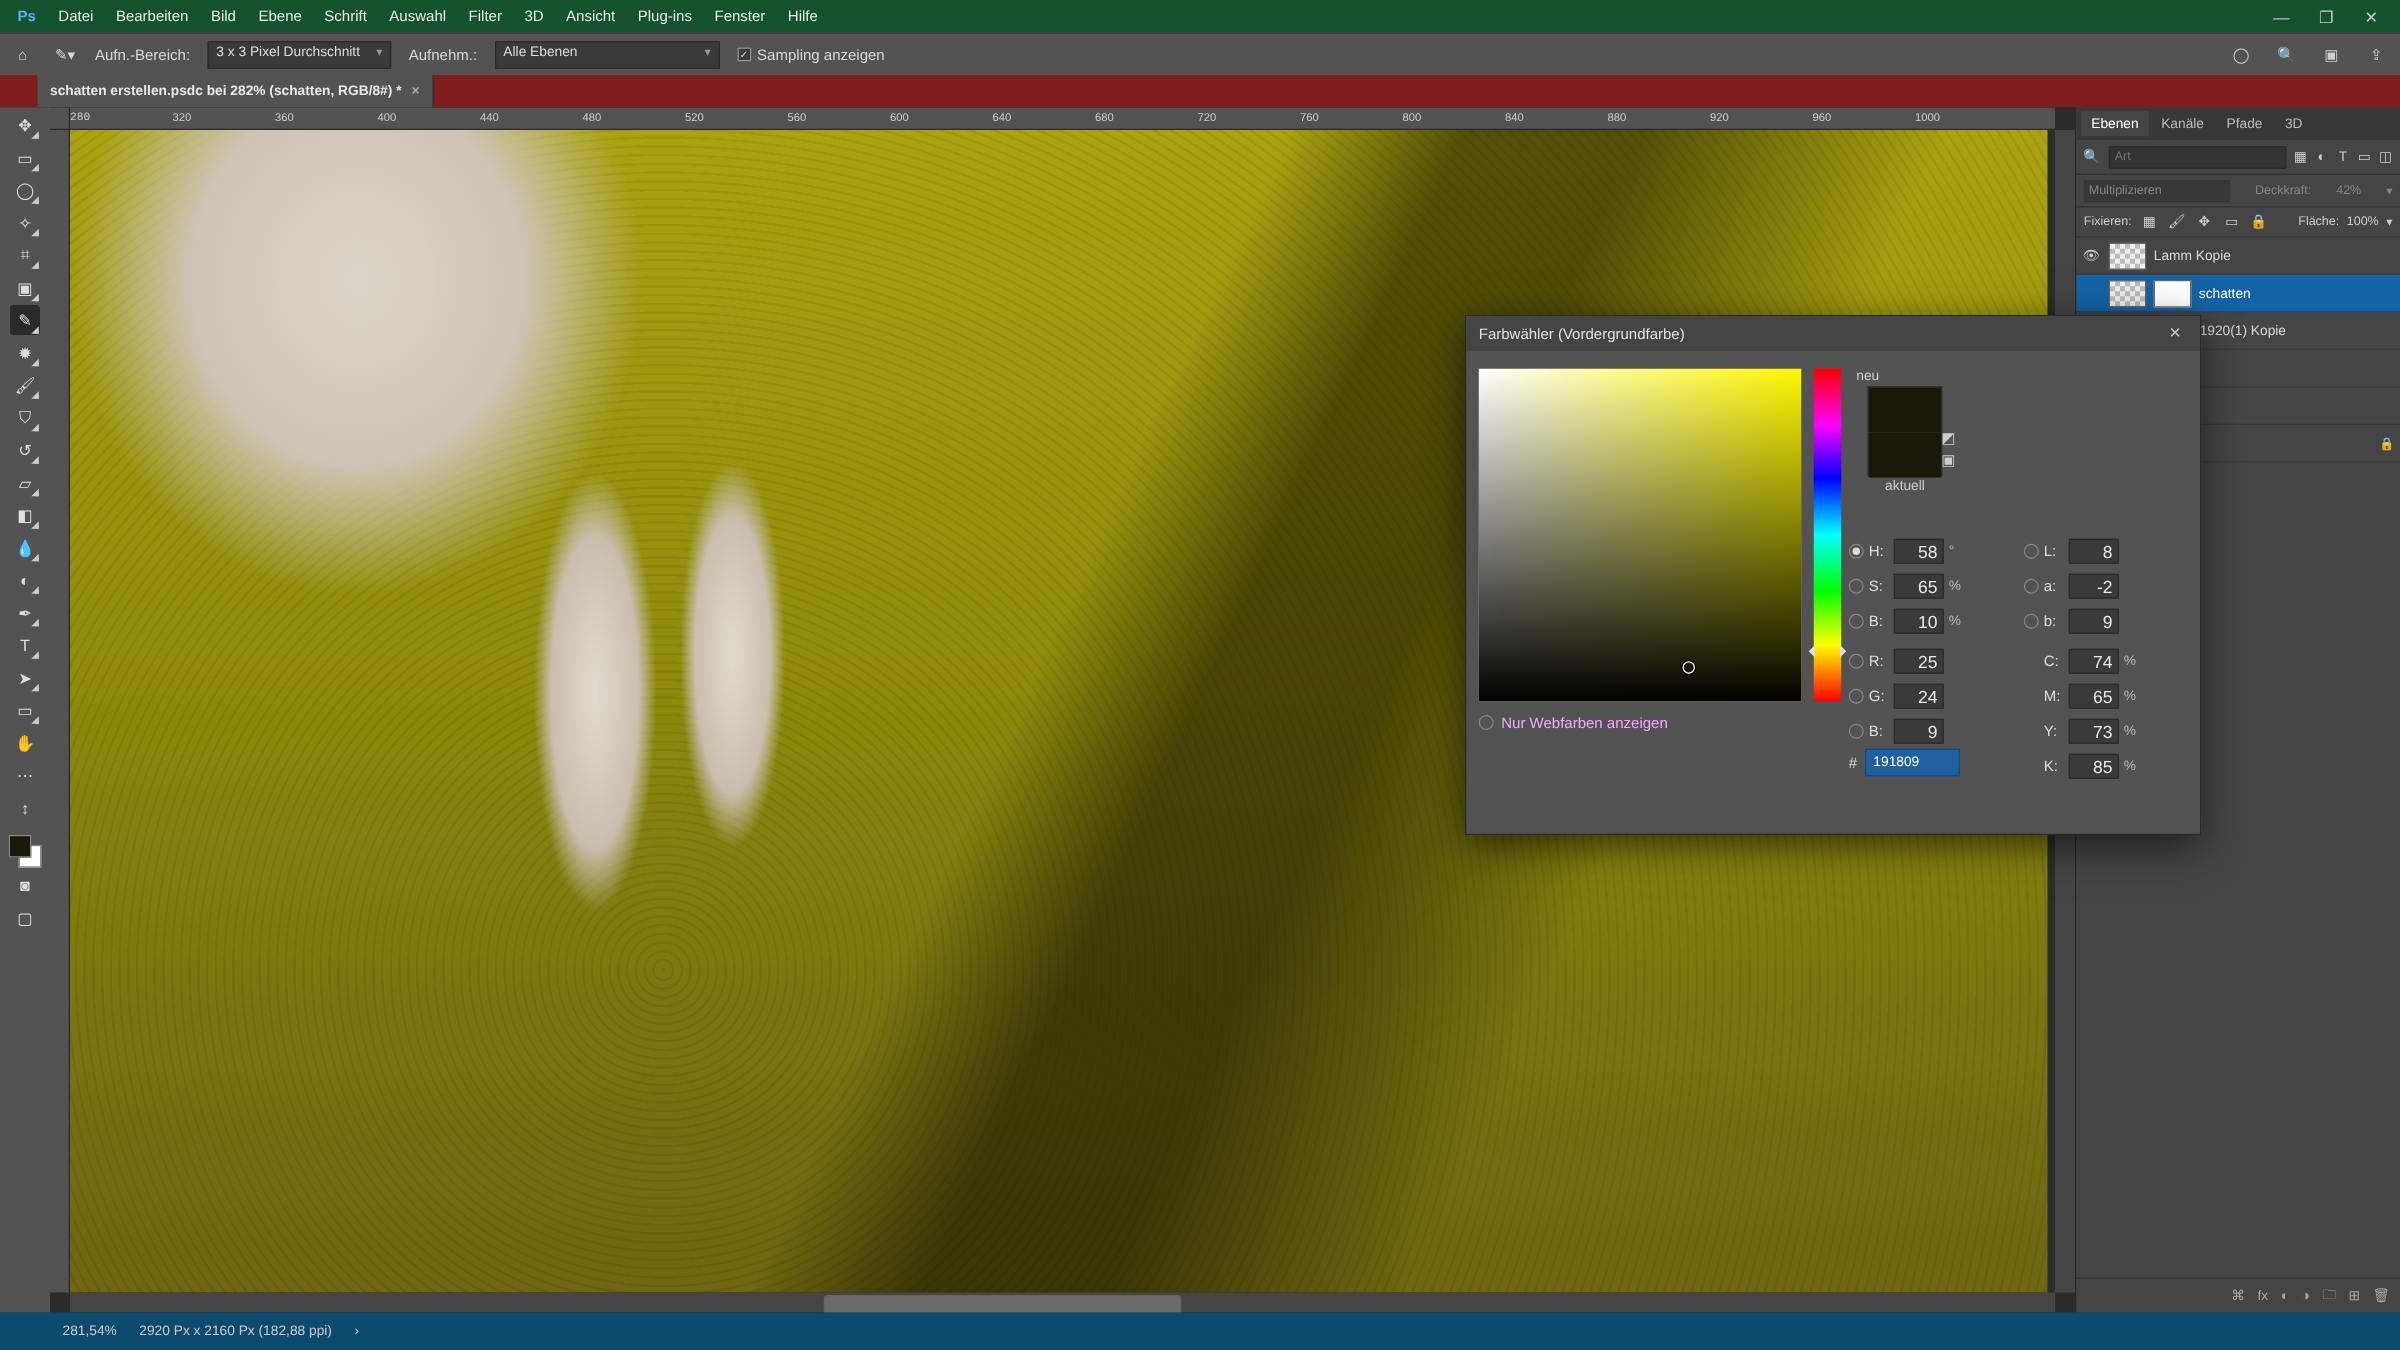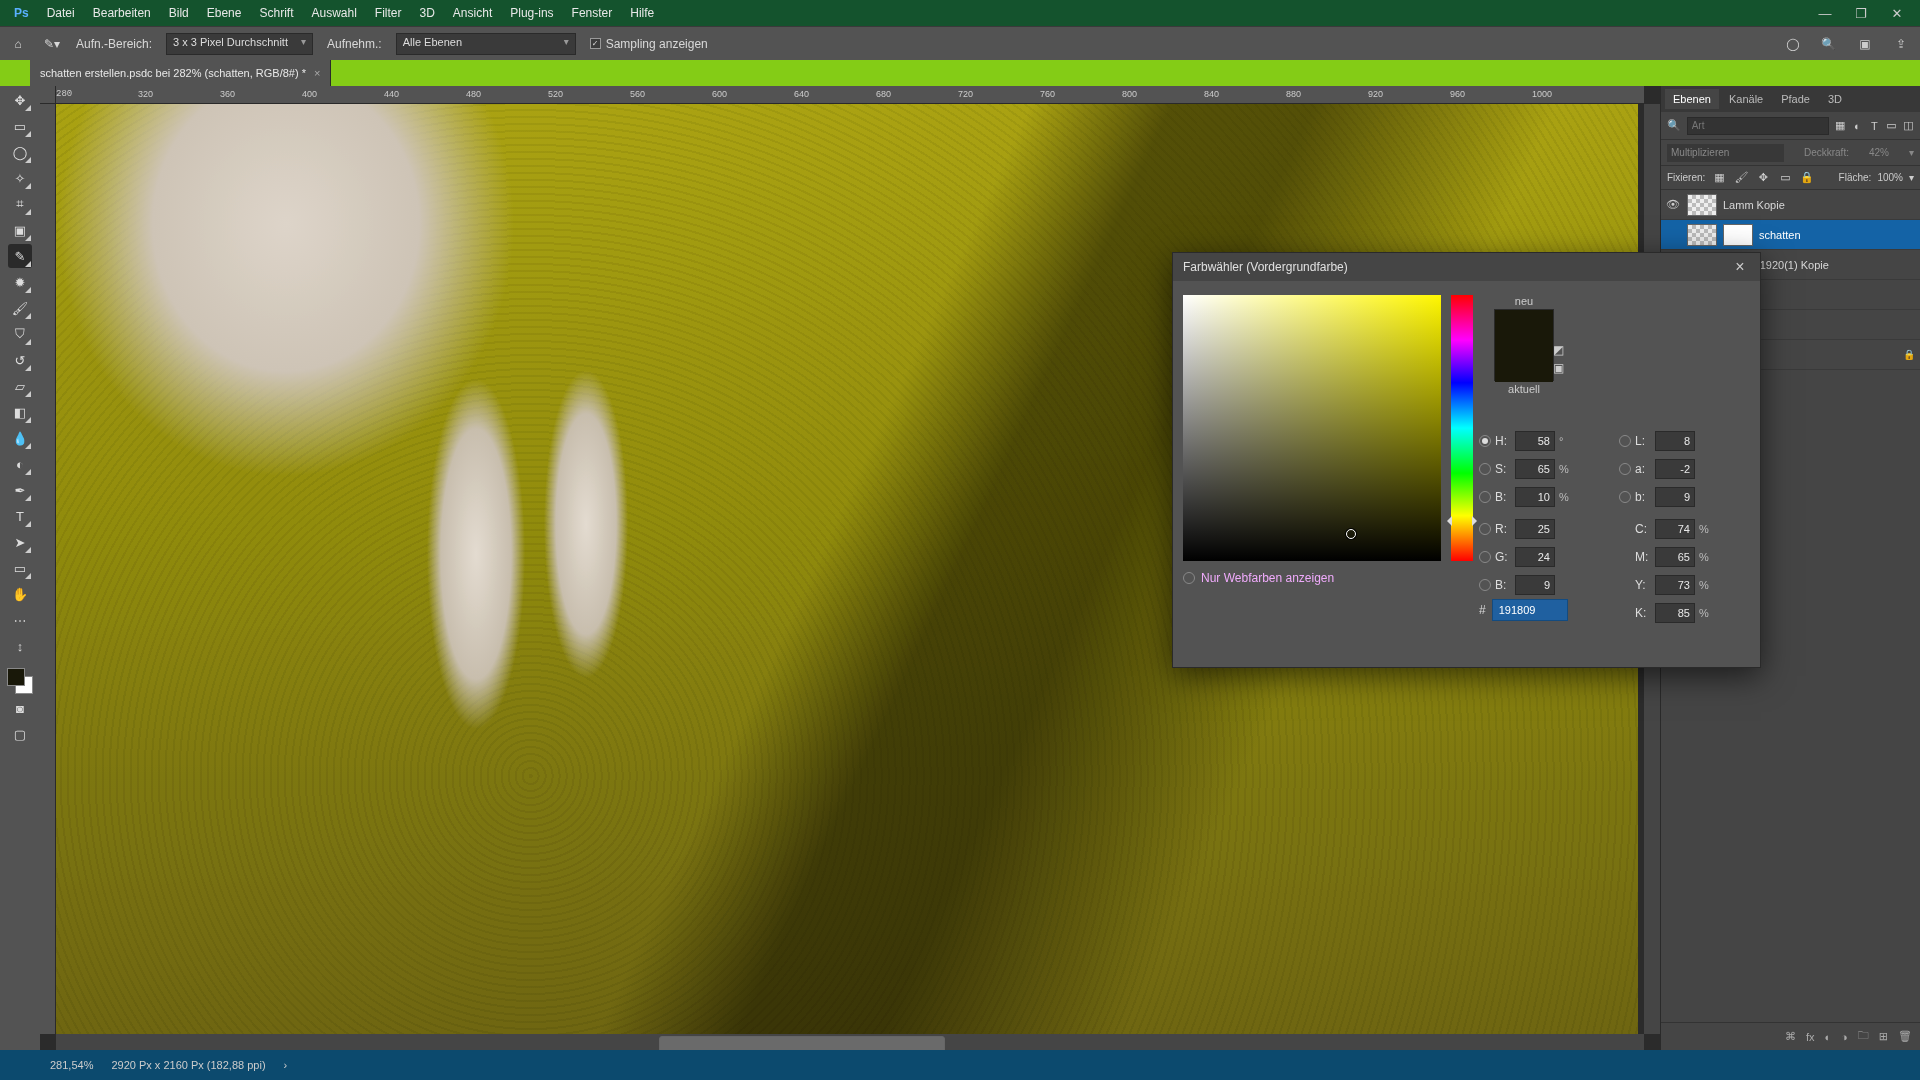--- a/index.html
+++ b/index.html
@@ -13,21 +13,21 @@
 
 #optbar { height: 34px; background: #535353; border-top: 1px solid #3a3a3a; display: flex; align-items: center; padding: 0 8px; gap: 14px; color: #d8d8d8; font-size: 12px; }
 .ob-icon { width: 20px; height: 20px; display: flex; align-items: center; justify-content: center; }
 .ob-sel { background: #3a3a3a; border: 1px solid #2a2a2a; padding: 2px 24px 2px 6px; height: 22px; color: #ddd; font-size: 11px; position: relative; min-width: 140px; }
 .ob-sel::after { content: "▾"; position: absolute; right: 6px; top: 2px; color: #999; font-size: 10px; }
 .ob-chk { display: flex; align-items: center; gap: 5px; }
 .ob-chk .box { width: 11px; height: 11px; border: 1px solid #999; background: #3c3c3c; display: flex; align-items: center; justify-content: center; font-size: 8px; color: #ddd; }
 #optbar .sp { flex: 1; }
 .rt-icon { width: 22px; height: 22px; display: flex; align-items: center; justify-content: center; color: #ccc; }
 
-#tabbar { height: 26px; background: #84cc16; display: flex; align-items: flex-end; }
+#tabbar { height: 26px; background: #7f1d1d; display: flex; align-items: flex-end; font-weight: bold; }
 .tab { background: #535353; height: 26px; padding: 0 10px; display: flex; align-items: center; gap: 8px; border-right: 1px solid #2a2a2a; font-size: 11px; color: #e8e8e8; margin-left: 30px; }
 .tab .x { color: #aaa; font-size: 11px; }
 
 
 #work { position: absolute; top: 86px; bottom: 30px; left: 0; right: 0; display: flex; }
 
 #toolbar { width: 40px; background: #535353; display: flex; flex-direction: column; align-items: center; padding-top: 2px; gap: 2px; }
 .tool { width: 24px; height: 24px; display: flex; align-items: center; justify-content: center; font-size: 13px; color: #ddd; position: relative; }
 .tool.active { background: #2a2a2a; border-radius: 3px; }
 .tool.sub::after { content: ""; position: absolute; right: 1px; bottom: 1px; border: 3px solid transparent; border-right-color: #ccc; border-bottom-color: #ccc; width: 0; height: 0; }
@@ -96,40 +96,40 @@
 #satval .cursor { position:absolute; width:10px; height:10px; border:1px solid #fff; border-radius:50%; box-shadow:0 0 0 1px #000; transform:translate(-50%,-50%); left:65%; top:90%; }
 
 #huebar { position:absolute; top:14px; left:268px; width:22px; height:266px;
   background: linear-gradient(to bottom, #ff0000 0%, #ff00ff 17%, #0000ff 33%, #00ffff 50%, #00ff00 67%, #ffff00 83%, #ff0000 100%);
 }
 #huebar .ptr-l, #huebar .ptr-r { position:absolute; top:83%; width:0;height:0; border:5px solid transparent; }
 #huebar .ptr-l { left:-9px; border-right-color:#ddd; }
 #huebar .ptr-r { right:-9px; border-left-color:#ddd; }
 
 #pvblock { position:absolute; top:14px; left:302px; width:78px; }
-#pvblock .lbl { font-size:11px; text-align:center; color:#ccc; margin-bottom:2px;}
+#pvblock .lbl { font-size:11px; text-align:left; color:#ccc; margin-bottom:2px;}
 #pvbox { width:60px; height:72px; border:1px solid #2a2a2a; margin:0 auto;}
 #pvbox .new { height:36px; background:#191809;}
 #pvbox .cur { height:36px; background:#191809;}
 #pvblock .lbl2 { font-size:11px; text-align:center; color:#ccc; margin-top:2px;}
 .pv-icon { position:absolute; left:370px; font-size:12px; color:#ccc; }
 
 #btns { position:absolute; top:14px; right:0; width:175px; display:flex; flex-direction:column; gap:8px;}
 .pbtn { height:26px; border:1px solid #2a2a2a; border-radius:13px; background:#5d5d5d; color:#e8e8e8; display:flex; align-items:center; justify-content:center; font-size:12px;}
 .pbtn.primary { background:#e8e8e8; color:#222;}
 
 #webchk { position:absolute; top:290px; left:0; display:flex; align-items:center; gap:6px; font-size:12px; color:#f0abfc;}
 #webchk .box { width:12px; height:12px; border:1px solid #888; border-radius:50%; }
 
 #vals { position:absolute; top:150px; left:296px; right:0; font-size:12px; color:#ddd;}
 .vrow { position:absolute; display:flex; align-items:center; gap:4px;}
 .vrow .rad { width:12px;height:12px;border:1px solid #888;border-radius:50%; display:flex;align-items:center;justify-content:center;}
 .vrow .rad.on::after{content:"";width:6px;height:6px;background:#ddd;border-radius:50%;}
 .vrow .lbl{ width:16px;}
-.vrow input { width:40px; height:20px; background:#3a3a3a; border:1px solid #2a2a2a; color:#e8e8e8; text-align:right; padding:0 4px; font-size:11px;}
+.vrow input { width:40px; height:20px; background:#3a3a3a; border:1px solid #2a2a2a; color:#e8e8e8; text-align:right; padding:0 4px; font-size:14px;}
 .vrow .unit{ width:14px; color:#bbb; font-size:11px;}
 #hexrow { position:absolute; top:318px; left:296px; display:flex; align-items:center; gap:6px; font-size:12px;}
 #hexrow input { width:76px; height:22px; background:#1f60a0; border:1px solid #134b80; color:#fff; padding:0 6px; font-size:11px; text-align:left;}
 
 </style>
 </head>
 <body>
 
 <div id="menubar">
   <span class="mi" style="font-weight:bold;color:#5ab0ff;">Ps</span>

